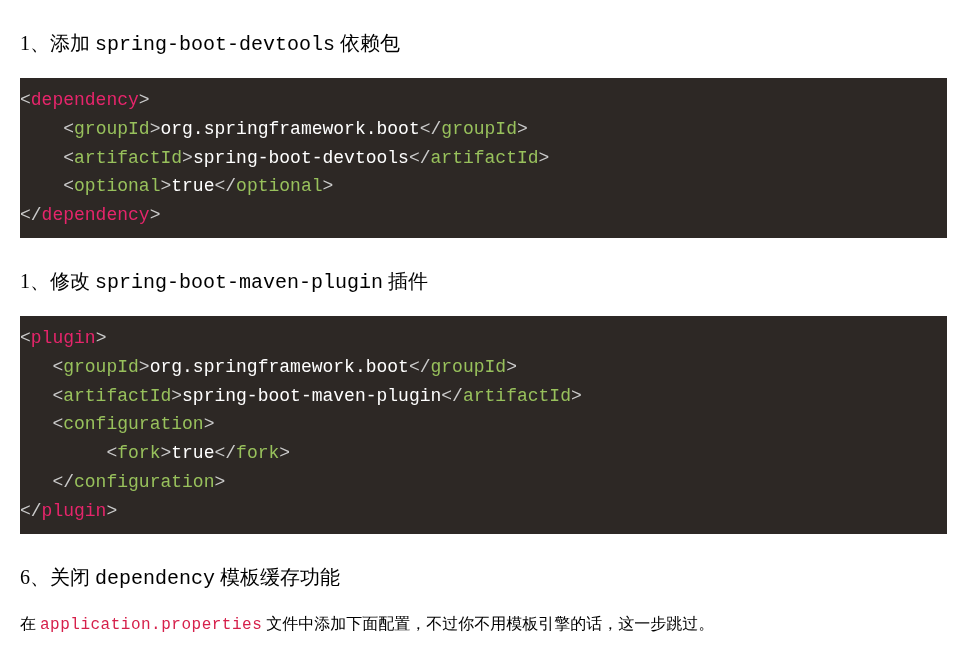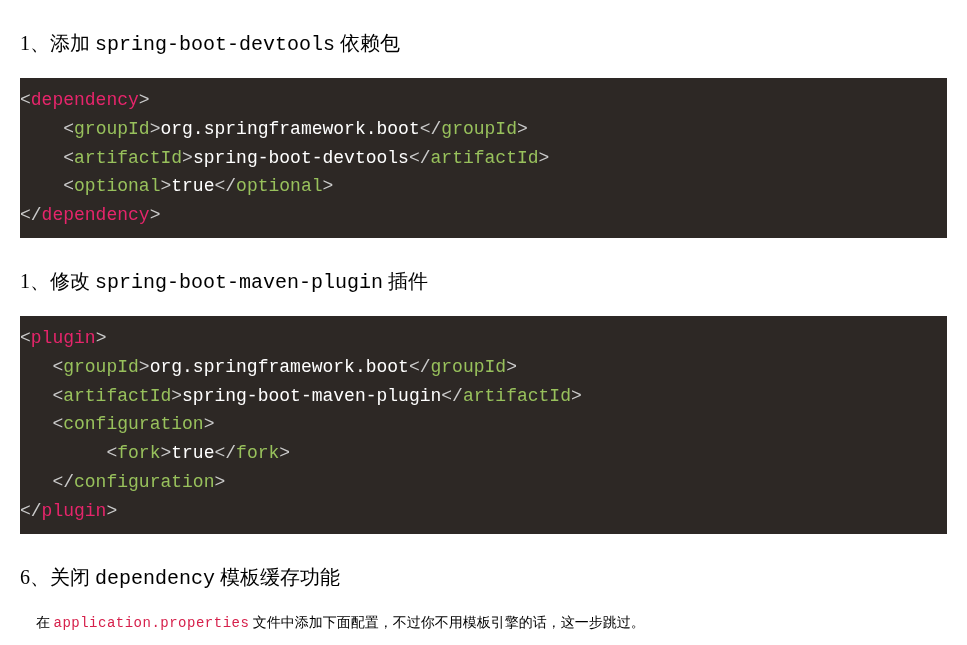--- a/index.html
+++ b/index.html
@@ -41,22 +41,22 @@
       color: #e6256b;
     }
     .code-block .attr {
       color: #98c15c;
     }
     .code-block .text {
       color: #ffffff;
     }
     .para {
       font-family: "SimSun", serif;
-      font-size: 14px;
-      margin: 10px 16px;
+      font-size: 16px;
+      margin: 10px 0;
       color: #000000;
     }
     .para .inline-code {
       font-family: Consolas, "Courier New", monospace;
       color: #d6204b;
       letter-spacing: 0.5px;
     }
   </style>
 </head>
 <body>

